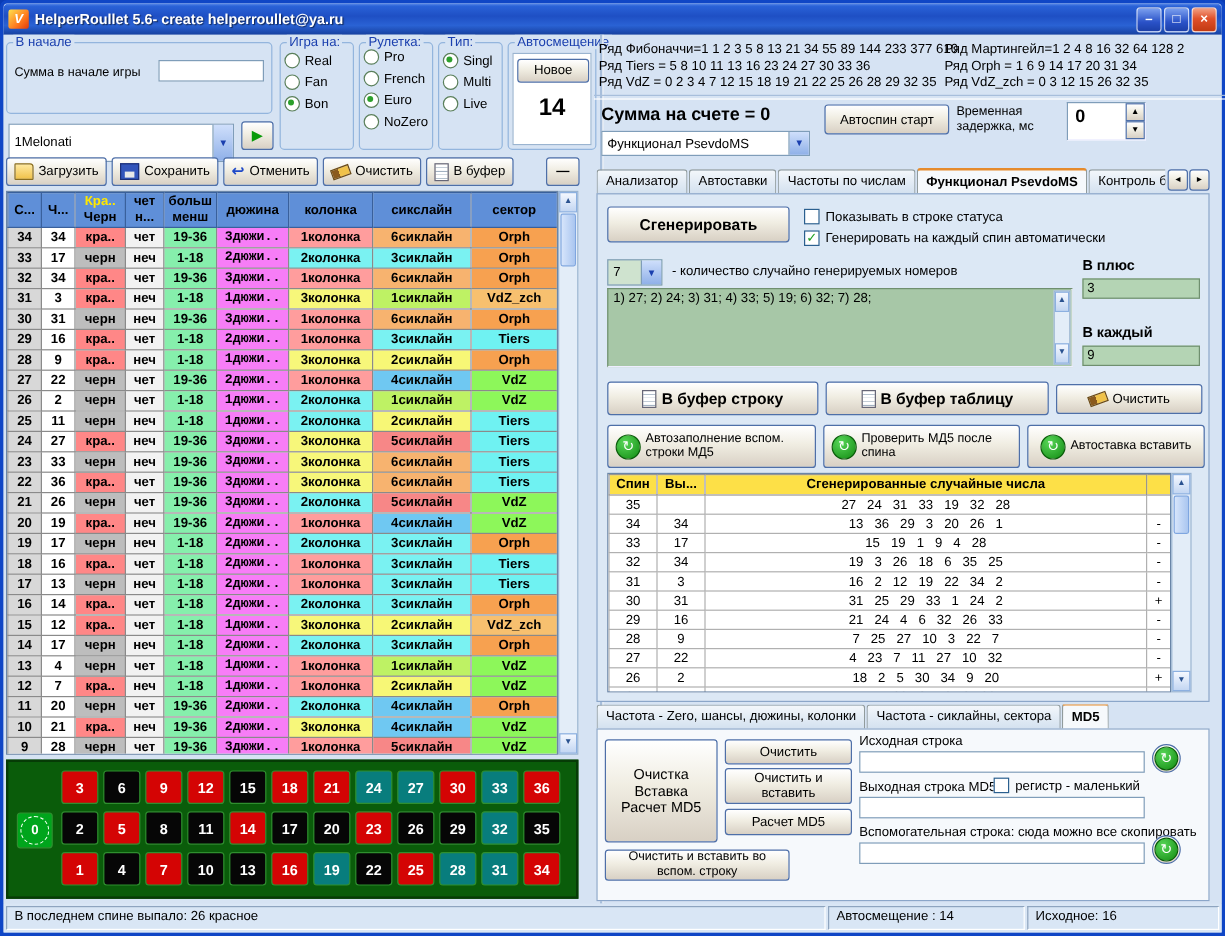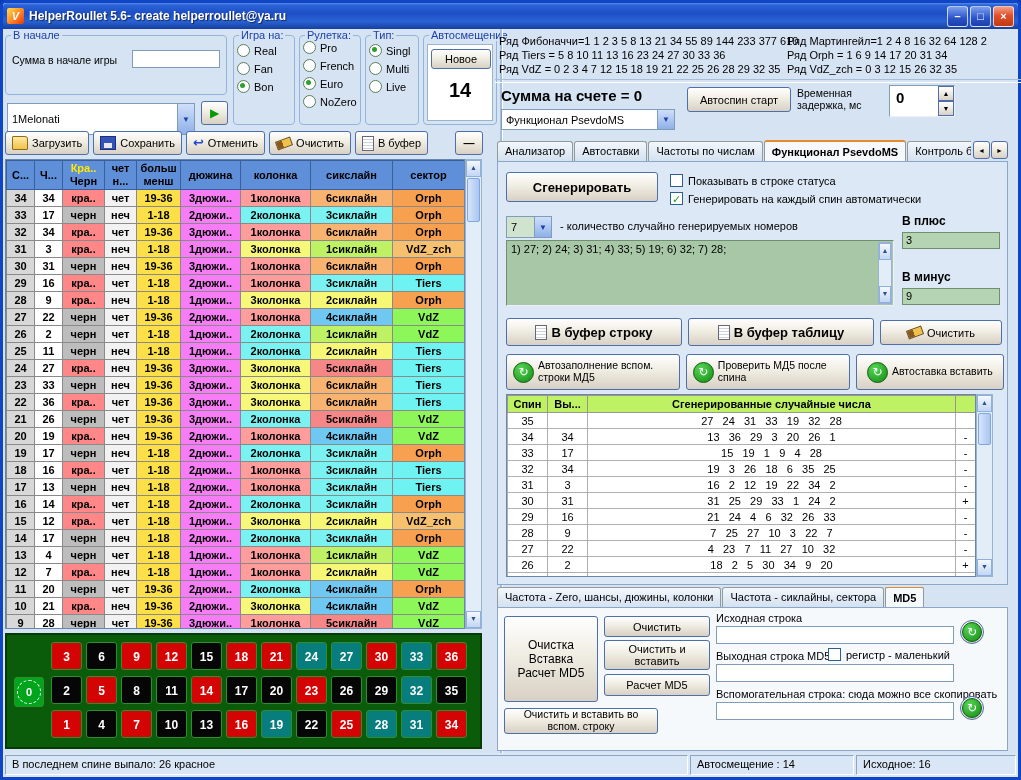--- a/index.html
+++ b/index.html
@@ -59,21 +59,21 @@
   
   .tablewrap{overflow:hidden;border:1px solid #6a86a8;background:#fff;box-sizing:border-box;}
   table{border-collapse:collapse;table-layout:fixed;}
   #history-table{width:458px;}
   #history-table th{background:#5f8fd8;border:1px solid #39609c;font-size:11px;font-weight:bold;height:28px;padding:0;overflow:hidden;}
   .hl1,.hl2{line-height:13px;white-space:nowrap;overflow:hidden;}
   .hy{color:#ffe800;}
   #history-table td{border:1px solid #8a8a8a;height:16px;padding:0;text-align:center;font-size:11px;font-weight:bold;
      white-space:nowrap;overflow:hidden;}
   .c-spin{background:#d8d8d8;} .c-num{background:#fff;} .c-red{background:#ff8787;} .c-black{background:#bdbdbd;}
-  .c-par{background:#f2f2f2;} .c-range{background:#fde047;} .c-dozen{background:#f77df7;}
+  .c-par{background:#f2f2f2;} .c-range{background:#86efac;} .c-dozen{background:#f77df7;font-family:Liberation Mono, monospace;}
   .kcol1{background:#ff9d9d;} .kcol2{background:#7af2f2;} .kcol3{background:#f7f77a;}
   .six1{background:#bef264;} .six2{background:#f7f776;} .six3{background:#7af2f2;margin-left:46px;}
   .six4{background:#6fc8f2;} .six5{background:#f78787;} .six6{background:#f7b36f;}
   .sec-Orph{background:#f7a150;} .sec-Tiers{background:#6ff2f2;} .sec-VdZ{background:#8df75a;} .sec-VdZ_zch{background:#f7c06f;}
   
   .vscroll{background:#e3edf8;border:1px solid #9ab4d0;box-sizing:border-box;display:flex;flex-direction:column;justify-content:space-between;}
   .scr-btn{height:15px;background:linear-gradient(#f4f8ff,#c3d6f2);border:1px solid #8cb0e0;color:#2a5290;font-size:7px;
     text-align:center;line-height:13px;flex:none;cursor:pointer;}
   .scr-thumb{position:absolute;left:1px;right:1px;height:42px;background:linear-gradient(90deg,#d7e5fb,#aac6f0);
     border:1px solid #7fa6e0;border-radius:2px;}
@@ -89,21 +89,21 @@
   
   .tabs{display:flex;align-items:flex-end;overflow:hidden;}
   .tab{border:1px solid #919b9c;border-bottom:none;background:linear-gradient(#f3f7fb,#d2e0ef);padding:3px 7px 2px;
     font-size:11px;white-space:nowrap;border-radius:3px 3px 0 0;margin-right:1px;cursor:pointer;height:15px;}
   .tab.active{background:#f6f9fc;font-weight:bold;padding-top:4px;border-top:2px solid #e68b2c;position:relative;top:1px;}
   .panel{border:1px solid #8ba6c9;background:#dce8f5;box-sizing:border-box;}
   
   .bigbtn{font-size:13px;font-weight:bold;}
   .greenbox{background:#b4d4b4;border:1px solid #6f8f6f;box-sizing:border-box;font-size:11px;padding:1px 3px;}
   .gen-area{background:#a7c7a7;border:1px solid;border-color:#6f8f6f #eef #eef #6f8f6f;box-sizing:border-box;font-size:11px;padding:2px 4px;position:relative;}
-  #gen-table th{background:#bef264;border:1px solid #9a968e;font-size:11px;font-weight:bold;height:16px;padding:0;overflow:hidden;}
+  #gen-table th{background:#fde047;border:1px solid #9a968e;font-size:11px;font-weight:bold;height:16px;padding:0;overflow:hidden;}
   #gen-table td{border:1px solid #b0b0b0;height:15px;padding:0;font-size:11px;text-align:center;white-space:pre;overflow:hidden;background:#fff;}
   td.g-res.neg{background:#f77d7d;} td.g-res.pos{background:#7df77d;}
   .gbtn{font-size:10.5px;line-height:1.1;text-align:left;}
   
   .series{line-height:14px;font-size:11px;white-space:nowrap;}
   .acct{font-size:15px;font-weight:bold;}
   .spinner{background:#fff;border:1px solid;border-color:#7f9db9 #eef #eef #7f9db9;display:flex;box-sizing:border-box;}
   .spin-val{flex:1;font-size:15px;font-weight:bold;padding:3px 4px 0 6px;}
   .spin-btns{display:flex;flex-direction:column;width:16px;}
   .spin-btns .btn{flex:1;padding:0;font-size:7px;border-radius:0;}
@@ -686,21 +686,21 @@
         <span class="lbl abs" style="left:62px;top:58px;font-size:11px">- количество случайно генерируемых номеров</span>
         <span class="abs" style="left:404px;top:52px;font-size:12px;font-weight:bold">В плюс</span>
         <span class="greenbox abs" style="left:404px;top:70px;width:98px;height:17px">3</span>
         <div class="gen-area abs" style="left:8px;top:78px;width:388px;height:66px">
           <span>1) 27; 2) 24; 3) 31; 4) 33; 5) 19; 6) 32; 7) 28;</span>
           <div class="vscroll abs" style="right:1px;top:1px;bottom:1px;width:14px">
             <div class="scr-btn">▲</div>
             <div class="scr-btn">▼</div>
           </div>
         </div>
-        <span class="abs" style="left:404px;top:108px;font-size:12px;font-weight:bold">В минус</span>
+        <span class="abs" style="left:404px;top:108px;font-size:12px;font-weight:bold">В каждый</span>
         <span class="greenbox abs" style="left:404px;top:126px;width:98px;height:17px">9</span>
 
         <button class="btn bigbtn abs" style="left:8px;top:156px;width:176px;height:28px">
           <span class="ico i-clip"></span>
           <span>В буфер строку</span>
         </button>
         <button class="btn bigbtn abs" style="left:190px;top:156px;width:186px;height:28px">
           <span class="ico i-clip"></span>
           <span>В буфер таблицу</span>
         </button>

